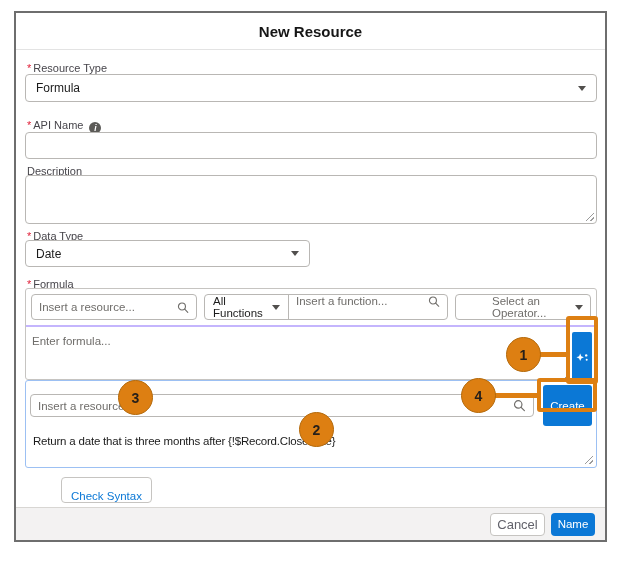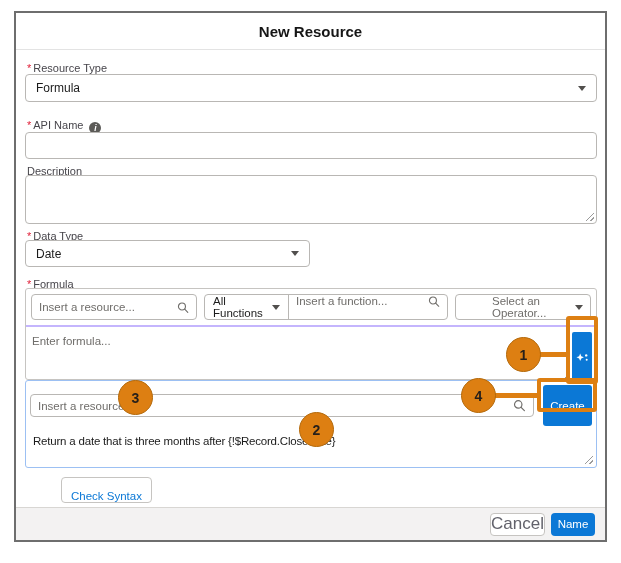--- a/index.html
+++ b/index.html
@@ -63,21 +63,21 @@
   .ai-prompt { margin:9px 0 0 3px; font-size:11.5px; letter-spacing:-0.2px; color:#1b1b1b; }
 
   .check-syntax { position:absolute; left:9px; top:464px; height:24px; padding:12px 9px;
                   background:#fff; border:1px solid #c6c4c1; border-radius:4px; color:#0b78d6;
                   font-size:11.5px; font-family:"Liberation Sans",sans-serif; cursor:pointer;margin-left:36px; }
 
   .modal-footer { position:absolute; left:0; bottom:0; width:100%; height:33px; background:#f3f2f2;
                   border-top:1px solid #d8d6d3; display:flex; align-items:center; justify-content:flex-end;
                   gap:6px; padding-right:10px; }
   .btn-cancel { width:55px; height:23px; background:#fff; border:1px solid #c6c4c1; border-radius:4px;
-                color:#62626b; font-size:17px; font-family:"Liberation Sans",sans-serif; cursor:pointer; }
+                color:#62626b; font-size:13px; font-family:"Liberation Sans",sans-serif; cursor:pointer; }
   .btn-done { width:44px; height:23px; background:#0b78d6; border:none; border-radius:4px;
               color:#fff; font-size:11.5px; font-family:"Liberation Sans",sans-serif; cursor:pointer; }
 
   
   .ann-circle { position:absolute; width:35px; height:35px; border-radius:50%; background:#dd7f12;
                 border:1px solid #b4690a; display:flex; align-items:center; justify-content:center;
                 font-size:14px; font-weight:bold; color:#27201a; z-index:52; }
   .ann-ring { position:absolute; border:4px solid #dd7f12; border-radius:3px; z-index:50; }
   .ann-line { position:absolute; height:5px; background:#dd7f12; z-index:51; }
 </style>

